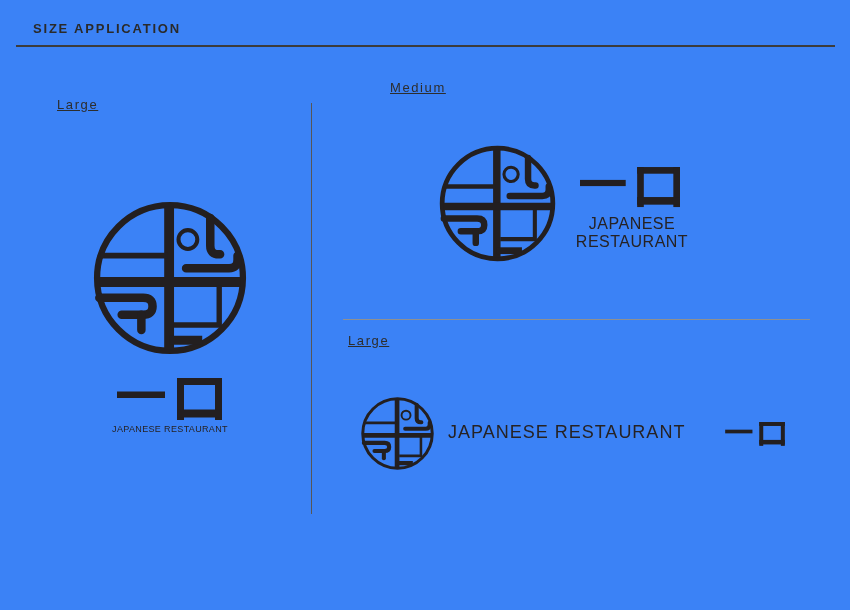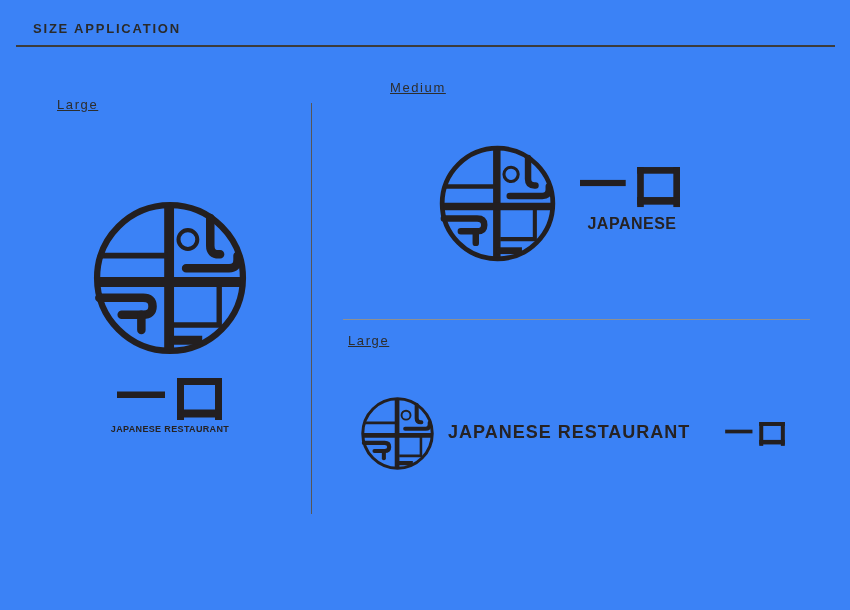--- a/index.html
+++ b/index.html
@@ -26,21 +26,21 @@
   .lbl-large{left:57px;top:97px;}
   .lbl-medium{left:350px;top:80px;margin-left:40px;}
   .lbl-small{left:348px;top:333px;}
   .logo-large{left:85px;top:193px;width:170px;height:170px;}
   .logo-medium{left:433px;top:139px;width:129px;height:129px;}
   .logo-small{left:357px;top:393px;width:81px;height:81px;}
   .mark-large{left:117px;top:378px;width:105px;height:44px;}
   .mark-medium{left:580px;top:167px;width:100px;height:42px;}
   .mark-small{left:725px;top:422px;width:60px;height:25px;}
   .tagline{
-    font-weight:700;color:#262223;white-space:nowrap;
+    font-weight:400;color:#262223;white-space:nowrap;
   }
   .tag-large{
     left:85px;top:424px;width:170px;text-align:center;
     font-size:9px;letter-spacing:0.35px;
   }
   .tag-medium{
     left:532px;top:215px;width:200px;text-align:center;
     font-size:16px;letter-spacing:0.5px;line-height:17.5px;
   }
   .tag-small{
@@ -104,20 +104,21 @@
   <section>
     <div class="abs section-label lbl-medium">Medium</div>
     <svg class="abs glyph logo-medium" role="img">
       <use href="#sym-logo"></use>
     </svg>
     <svg class="abs glyph mark-medium" role="img" aria-label="一口">
       <use href="#sym-mark"></use>
     </svg>
     <div class="abs tagline tag-medium">
       <div>JAPANESE</div>
+      <div>RESTAURANT</div>
     </div>
   </section>
 
   <section>
     <div class="abs section-label lbl-small">Large</div>
     <svg class="abs glyph logo-small" role="img">
       <use href="#sym-logo"></use>
     </svg>
     <div class="abs tagline tag-small">JAPANESE RESTAURANT</div>
     <svg class="abs glyph mark-small" role="img" aria-label="一口">

